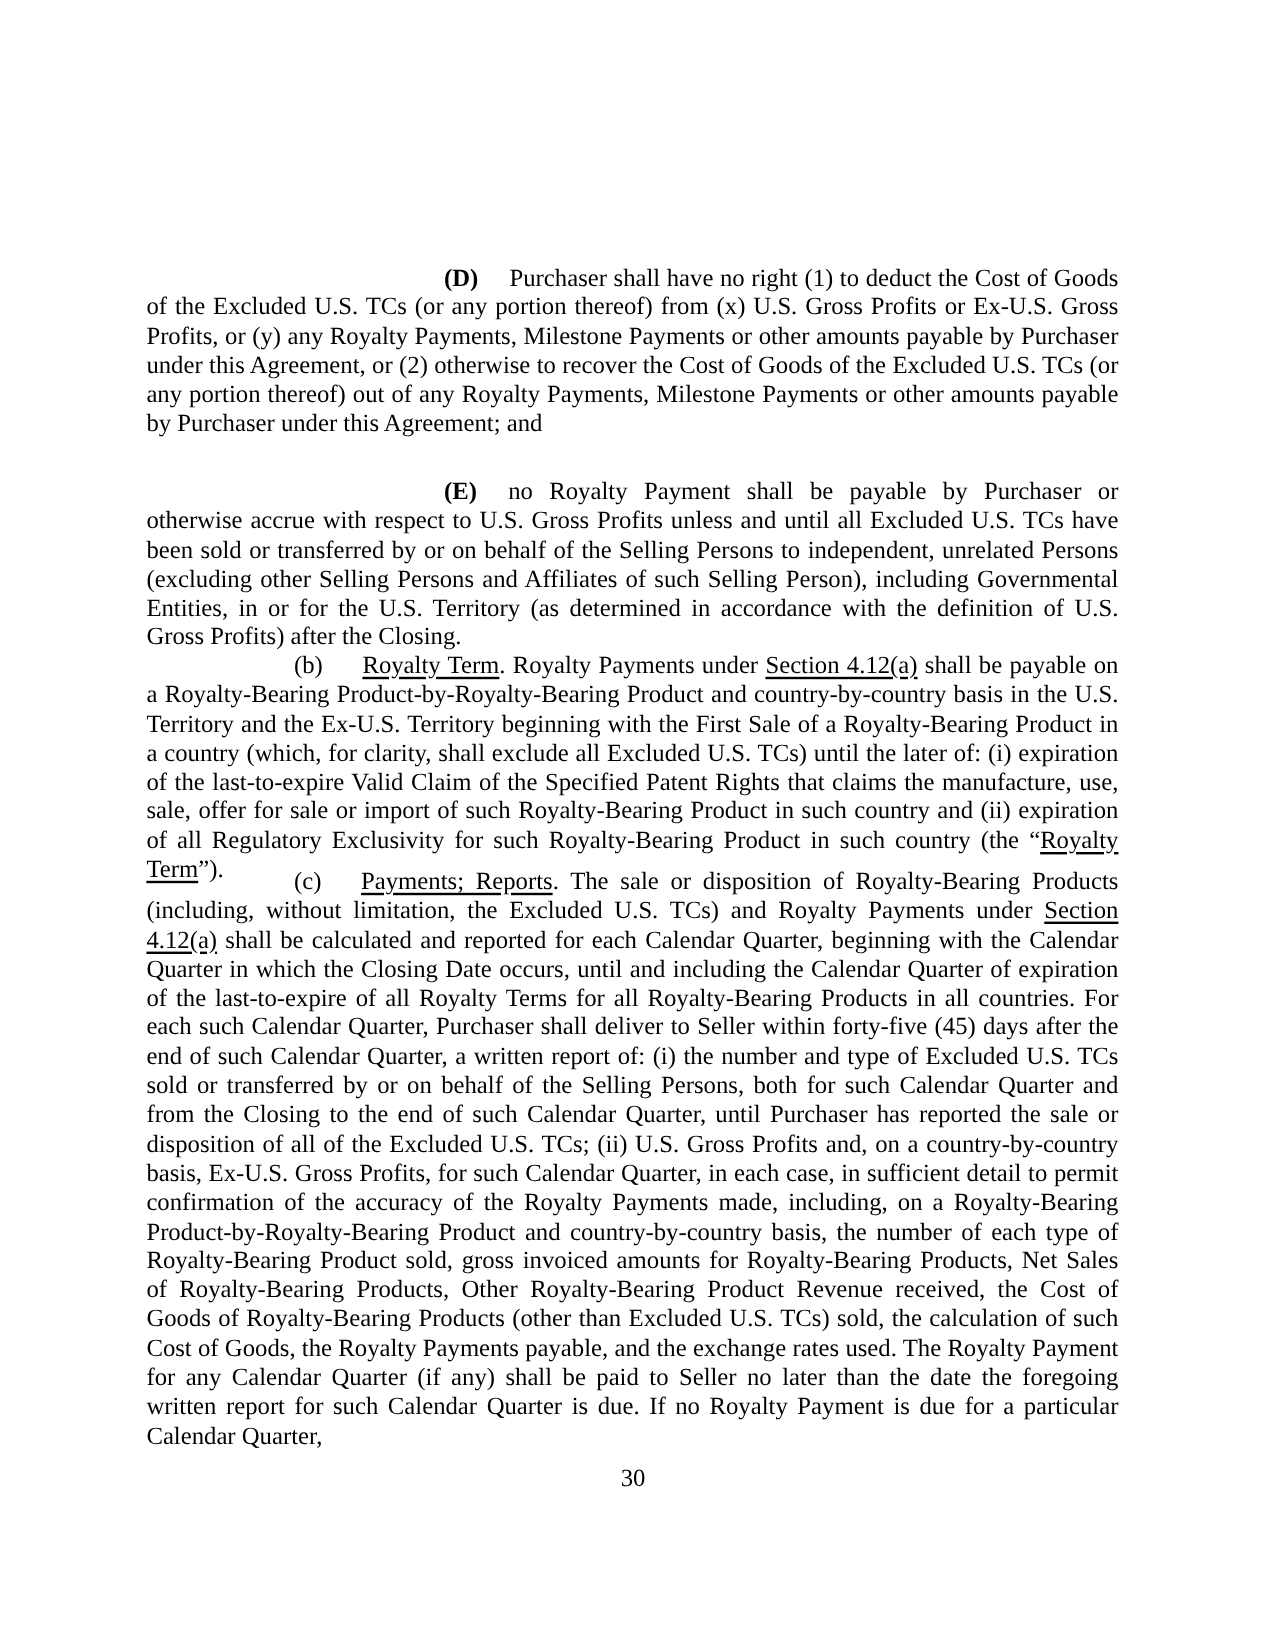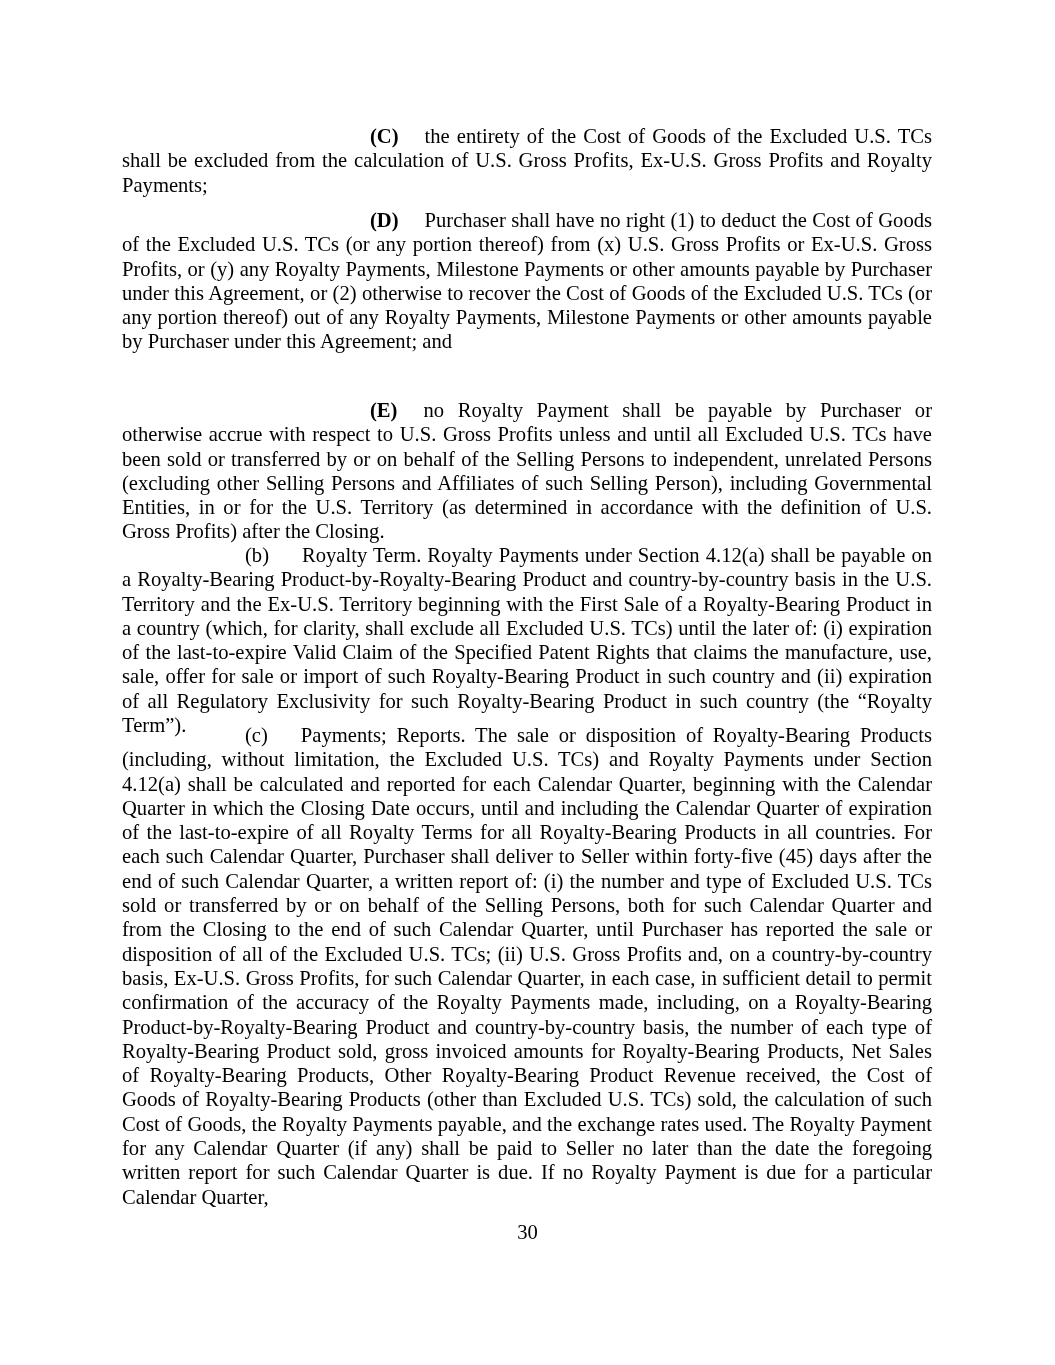--- a/index.html
+++ b/index.html
@@ -18,43 +18,42 @@
     line-height: 24.3px;
   }
   .para {
     position: absolute;
     left: 122px;
     width: 810px;
     margin: 0;
     text-align: justify;
   }
   .p0 { top: 124px; }
-  .p1 { top: 208px; }
+  .p1 { top: 220px; }
   .p2 { top: 398px; }
   .p3 { top: 543px; }
   .p4 { top: 723px; }
   .indent-deep { text-indent: 248px; }
   .indent-mid  { text-indent: 123px; }
   .label-bold { font-weight: 700; }
   .tab { display: inline-block; }
   .indent-deep .tab { width: 26px; }
   .indent-mid  .tab { width: 33px; }
-  .u { text-underline-offset: 3px; }
+  .u { text-decoration: underline; text-underline-offset: 3px; }
   .page-number {
     position: absolute;
     left: 0; top: 1220px;
     width: 1055px;
     text-align: center;
     font-size: 20.6px;
     line-height: 24.3px;
   }
 </style>
 </head>
 <body>
 
 <div class="page">
-  <p class="para indent-deep p0"><span class="label label-bold">(C)</span><span class="tab"></span><span>the entirety of the Cost of Goods of the Excluded U.S. TCs shall be excluded from the calculation of U.S. Gross Profits, Ex-U.S. Gross Profits and Royalty Payments;</span></p>
   <p class="para indent-deep p1"><span class="label label-bold">(D)</span><span class="tab"></span><span>Purchaser shall have no right (1) to deduct the Cost of Goods of the Excluded U.S. TCs (or any portion thereof) from (x) U.S. Gross Profits or Ex-U.S. Gross Profits, or (y) any Royalty Payments, Milestone Payments or other amounts payable by Purchaser under this Agreement, or (2) otherwise to recover the Cost of Goods of the Excluded U.S. TCs (or any portion thereof) out of any Royalty Payments, Milestone Payments or other amounts payable by Purchaser under this Agreement; and</span></p>
   <p class="para indent-deep p2"><span class="label label-bold">(E)</span><span class="tab"></span><span>no Royalty Payment shall be payable by Purchaser or otherwise accrue with respect to U.S. Gross Profits unless and until all Excluded U.S. TCs have been sold or transferred by or on behalf of the Selling Persons to independent, unrelated Persons (excluding other Selling Persons and Affiliates of such Selling Person), including Governmental Entities, in or for the U.S. Territory (as determined in accordance with the definition of U.S. Gross Profits) after the Closing.</span></p>
   <p class="para indent-mid p3"><span class="label">(b)</span><span class="tab"></span><span class="u">Royalty Term</span><span>.  Royalty Payments under </span><span class="u">Section 4.12(a)</span><span> shall be payable on a Royalty-Bearing Product-by-Royalty-Bearing Product and country-by-country basis in the U.S. Territory and the Ex-U.S. Territory beginning with the First Sale of a Royalty-Bearing Product in a country (which, for clarity, shall exclude all Excluded U.S. TCs) until the later of: (i) expiration of the last-to-expire Valid Claim of the Specified Patent Rights that claims the manufacture, use, sale, offer for sale or import of such Royalty-Bearing Product in such country and (ii) expiration of all Regulatory Exclusivity for such Royalty-Bearing Product in such country (the “</span><span class="u">Royalty Term</span><span>”).</span></p>
   <p class="para indent-mid p4"><span class="label">(c)</span><span class="tab"></span><span class="u">Payments; Reports</span><span>.  The sale or disposition of Royalty-Bearing Products (including, without limitation, the Excluded U.S. TCs) and Royalty Payments under </span><span class="u">Section 4.12(a)</span><span> shall be calculated and reported for each Calendar Quarter, beginning with the Calendar Quarter in which the Closing Date occurs, until and including the Calendar Quarter of expiration of the last-to-expire of all Royalty Terms for all Royalty-Bearing Products in all countries.  For each such Calendar Quarter, Purchaser shall deliver to Seller within forty-five (45) days after the end of such Calendar Quarter, a written report of: (i) the number and type of Excluded U.S. TCs sold or transferred by or on behalf of the Selling Persons, both for such Calendar Quarter and from the Closing to the end of such Calendar Quarter, until Purchaser has reported the sale or disposition of all of the Excluded U.S. TCs; (ii) U.S. Gross Profits and, on a country-by-country basis, Ex-U.S. Gross Profits, for such Calendar Quarter, in each case, in sufficient detail to permit confirmation of the accuracy of the Royalty Payments made, including, on a Royalty-Bearing Product-by-Royalty-Bearing Product and country-by-country basis, the number of each type of Royalty-Bearing Product sold, gross invoiced amounts for Royalty-Bearing Products, Net Sales of Royalty-Bearing Products, Other Royalty-Bearing Product Revenue received, the Cost of Goods of Royalty-Bearing Products (other than Excluded U.S. TCs) sold, the calculation of such Cost of Goods, the Royalty Payments payable, and the exchange rates used.  The Royalty Payment for any Calendar Quarter (if any) shall be paid to Seller no later than the date the foregoing written report for such Calendar Quarter is due.  If no Royalty Payment is due for a particular Calendar Quarter,</span></p>
   <div class="page-number">30</div>
 </div>
 
 </body></html>

